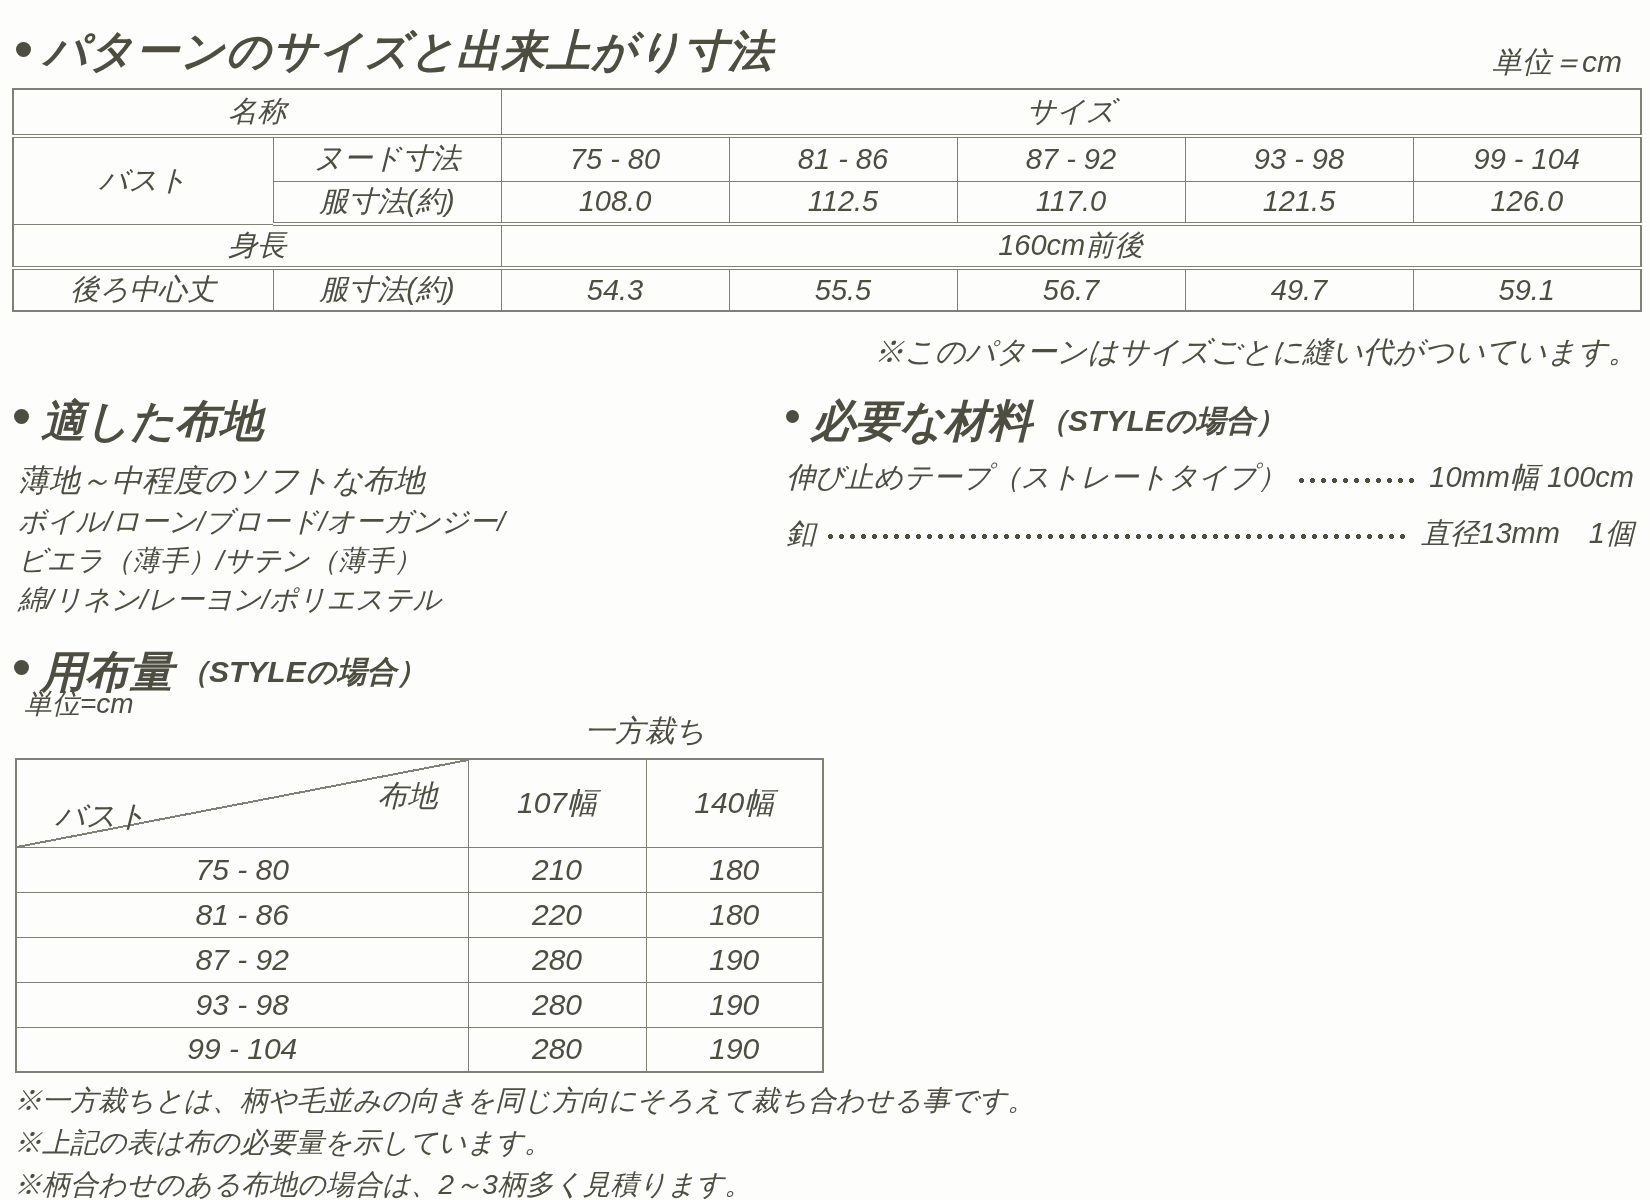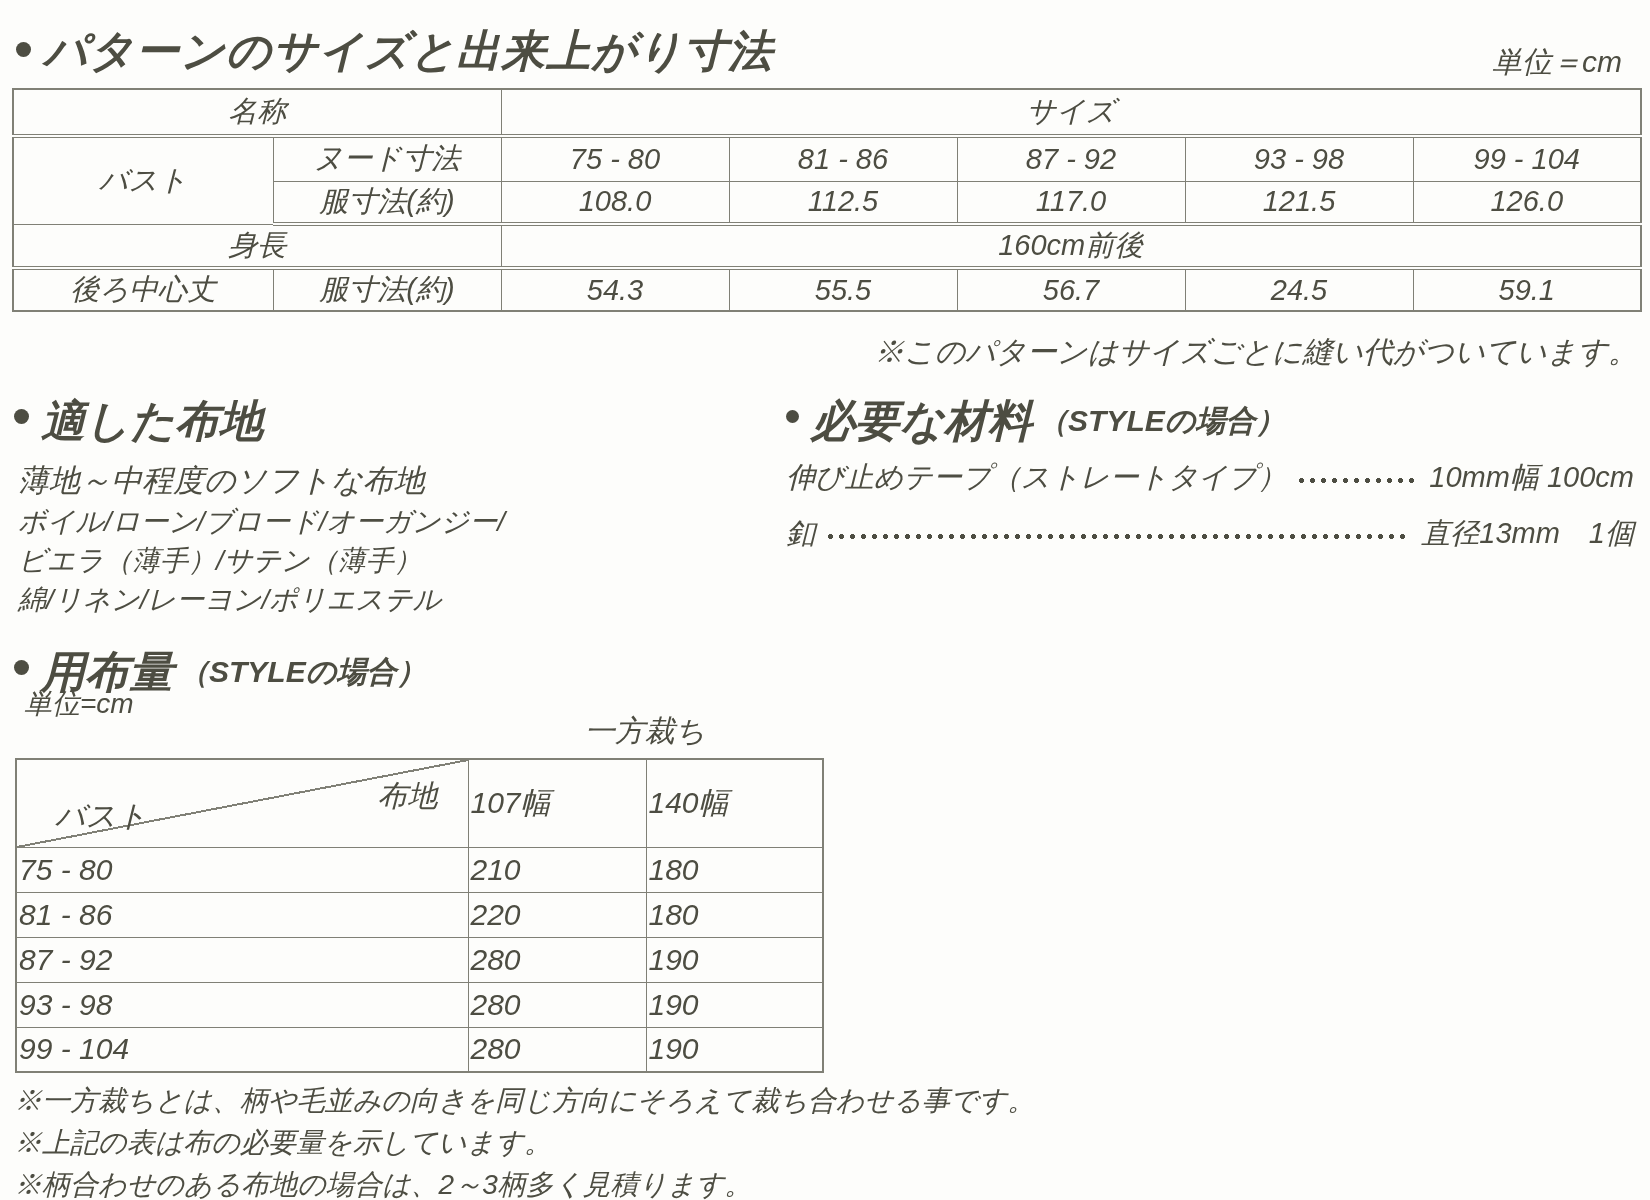--- a/index.html
+++ b/index.html
@@ -52,21 +52,21 @@
     background-size:11px 7px; background-repeat:repeat-x; background-position:left center;
     position:relative; top:2px;
   }
 
   .yardage-heading { left:14px; top:643px; }
   .unit-bottom { position:absolute; left:24px; top:685px; font-size:28px; }
   .cut-label { position:absolute; left:558px; top:711px; width:174px; text-align:center; font-size:30px; white-space:nowrap; }
 
   .yardage-table { position:absolute; left:15px; top:758px; width:807px; border:2.5px solid #808076; }
   .yardage-table td {
-    border:1.5px solid #808076; vertical-align:middle;
+    border:1.5px solid #808076; text-align:center; vertical-align:middle;
     font-size:30px; padding:2px; white-space:nowrap;
   }
   .corner-cell {
     position:relative;
     background:linear-gradient(to bottom right,
       transparent calc(50% - 1px), #808076 calc(50% - 1px),
       #808076 calc(50% + 1px), transparent calc(50% + 1px));
   }
   .corner-top-right { position:absolute; top:16px; right:30px; font-size:30px; }
   .corner-bottom-left { position:absolute; bottom:10px; left:38px; font-size:30px; }
@@ -116,21 +116,21 @@
     <tr class="sep" style="height:42px">
       <td colspan="2">身長</td>
       <td colspan="5">160cm前後</td>
     </tr>
     <tr style="height:43px">
       <td>後ろ中心丈</td>
       <td>服寸法(約)</td>
       <td>54.3</td>
       <td>55.5</td>
       <td>56.7</td>
-      <td>24.5</td>
+      <td>49.7</td>
       <td>59.1</td>
     </tr>
   </tbody>
     </table>
 
   <div class="table-note">※このパターンはサイズごとに縫い代がついています。</div>
 
   <div class="section-heading fabrics-heading">
       <span class="bullet"></span>
       <span>適した布地</span>

